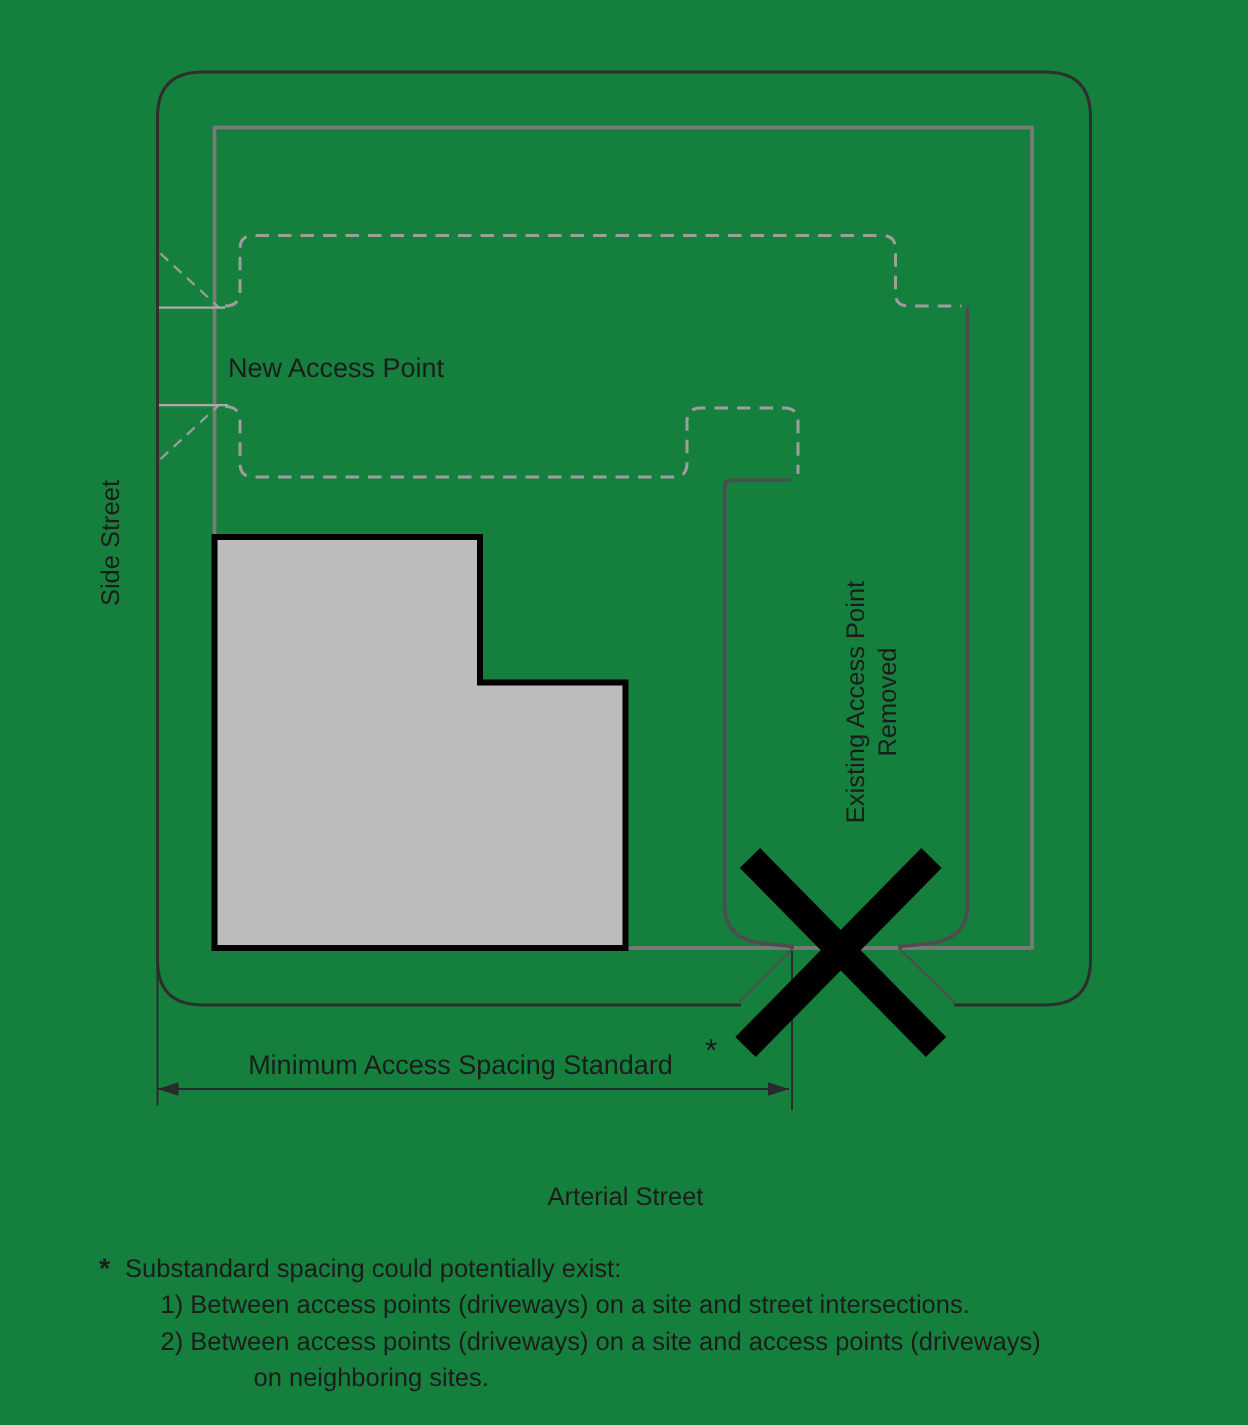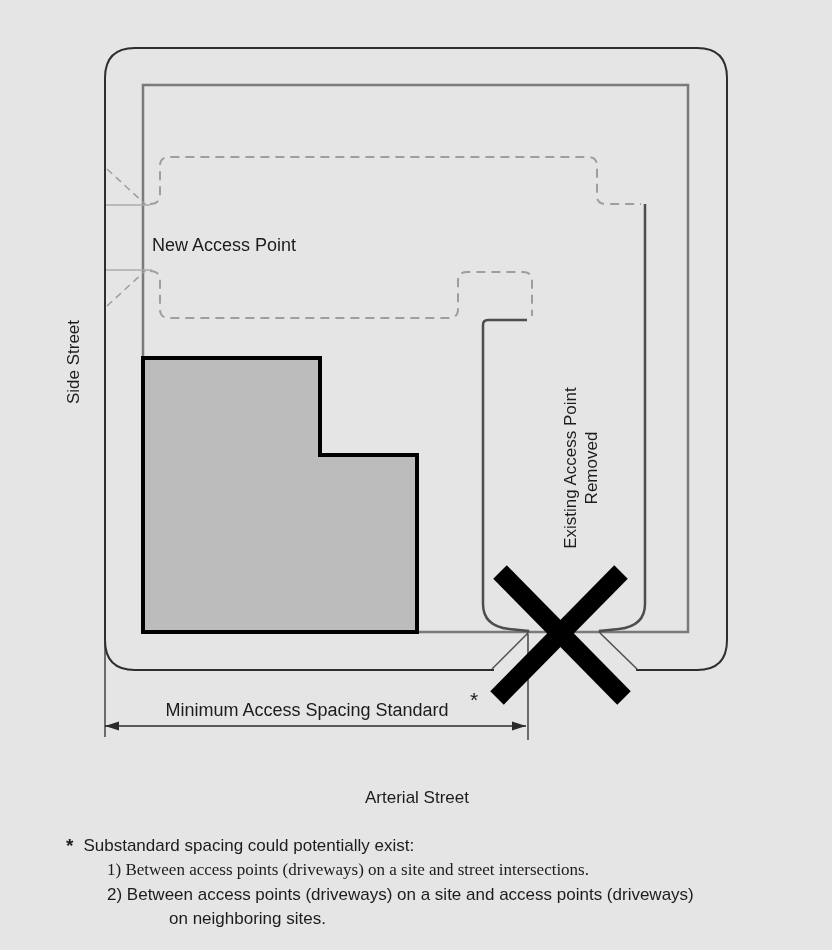--- a/index.html
+++ b/index.html
@@ -5,21 +5,21 @@
   html, body {
     margin: 0;
     padding: 0;
     background: #ffffff;
     font-family: "Liberation Sans", sans-serif;
   }
   .canvas {
     position: relative;
     width: 832px;
     height: 950px;
-    background: #e5e5e5;
+    background: #15803d;
     overflow: hidden;
   }
   .diagram-svg {
     position: absolute;
     top: 0;
     left: 0;
   }
   .svg-label {
     font-family: "Liberation Sans", sans-serif;
     fill: #1c1c1c;
@@ -31,21 +31,21 @@
     width: 832px;
     color: #1c1c1c;
     font-size: 17px;
     line-height: 24px;
   }
   .footnote-row {
     position: absolute;
     white-space: nowrap;
   }
   .fn-intro-row { left: 66px; top: 0px; }
-  .fn-item-1    { left: 107px; top: 24px; font-family: Liberation Serif, serif; }
+  .fn-item-1    { left: 107px; top: 24px; }
   .fn-item-2    { left: 107px; top: 49px; }
   .fn-item-3    { left: 129px; top: 73px; margin-left: 40px; }
   .fn-marker {
     display: inline-block;
     font-size: 19px;
     font-weight: bold;
     margin-right: 10px;
     vertical-align: -1px;
   }
 </style>

